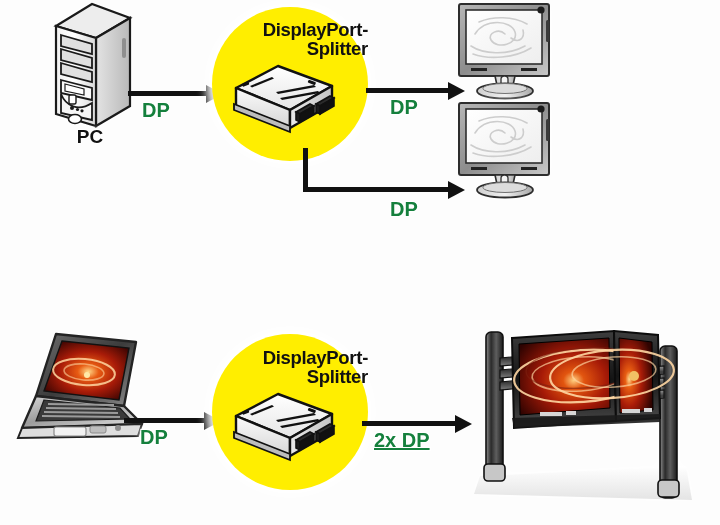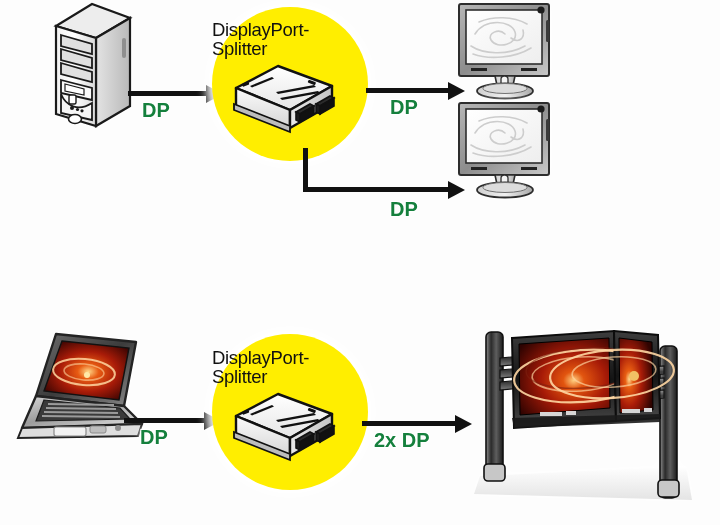--- a/index.html
+++ b/index.html
@@ -10,22 +10,22 @@
   }
   .stage{position:absolute;inset:0;}
 
   
   .badge{
     position:absolute;border-radius:50%;
     background:#ffee00;
     box-shadow:0 0 10px 6px rgba(255,255,255,.95);
   }
   .badge-title{
-    position:absolute;left:0;right:6px;text-align:left;
-    font-weight:normal;color:#111;line-height:1.04;
+    position:absolute;left:0;right:6px;text-align:right;
+    font-weight:bold;color:#111;line-height:1.04;
     letter-spacing:-.3px;
   }
 
   
   .device{position:absolute;}
   .device svg{display:block;}
 
   
   .line{position:absolute;background:#111;}
   .line.h{height:5px;}
@@ -90,20 +90,21 @@
 
       <rect x="25" y="93" width="7" height="9" rx="1.5" fill="#ffffff" stroke="#1a1a1a" stroke-width="1.4"></rect>
       <circle cx="28" cy="106" r="2" fill="#1a1a1a"></circle>
       <circle cx="33.5" cy="107.5" r="1.6" fill="#1a1a1a"></circle>
       <circle cx="38" cy="108.8" r="1.6" fill="#1a1a1a"></circle>
       <ellipse cx="31" cy="117" rx="6.5" ry="4.5" fill="#ffffff" stroke="#1a1a1a" stroke-width="1.6"></ellipse>
 
       <rect x="78" y="36" width="4" height="20" rx="2" fill="#8f8f8f"></rect>
     </svg>
   </div>
+  <div class="cap-label" style="left:44px;top:126px;width:92px;text-align:center;font-size:19px;">PC</div>
 
   <div class="line h" style="left:128px;top:91px;width:81px;"></div>
   <div class="arrowhead" style="left:206px;top:84.5px;"></div>
   <div class="dp-label" style="left:142px;top:99px;font-size:20px;">DP</div>
 
   <div class="badge" style="left:212px;top:7px;width:156px;height:154px;"></div>
   <div class="badge-title" style="left:212px;top:20px;width:156px;font-size:18.5px;">
     <span>DisplayPort-</span><br>
     <span>Splitter</span>
   </div>
@@ -304,21 +305,21 @@
         <polygon points="72,52 86,44 86,52 72,60" fill="#111"></polygon>
         <polygon points="88,42 102,34 106,36 92,44" fill="#2b2b2b"></polygon>
         <polygon points="88,42 92,44 92,52 88,50" fill="#1a1a1a"></polygon>
         <polygon points="92,44 106,36 106,44 92,52" fill="#111"></polygon>
       </g>
     </svg>
   </div>
 
   <div class="line h" style="left:362px;top:421px;width:96px;"></div>
   <div class="arrowhead" style="left:455px;top:414.5px;"></div>
-  <div class="dp-label" style="left:374px;top:429px;font-size:20px;">2x DP</div>
+  <div class="dp-label" style="left:374px;top:429px;font-size:20px;text-decoration:underline;">2x DP</div>
 
   <div class="art" style="left:462px;top:318px;width:236px;height:190px;">
     <svg viewBox="0 0 236 190" width="236" height="190">
       <defs>
         <linearGradient id="poleG" x1="0" y1="0" x2="1" y2="0">
           <stop offset="0" stop-color="#8e8e8e"></stop>
             <stop offset=".3" stop-color="#2a2a2a"></stop>
           <stop offset=".6" stop-color="#5e5e5e"></stop>
             <stop offset="1" stop-color="#1b1b1b"></stop>
         </linearGradient>

